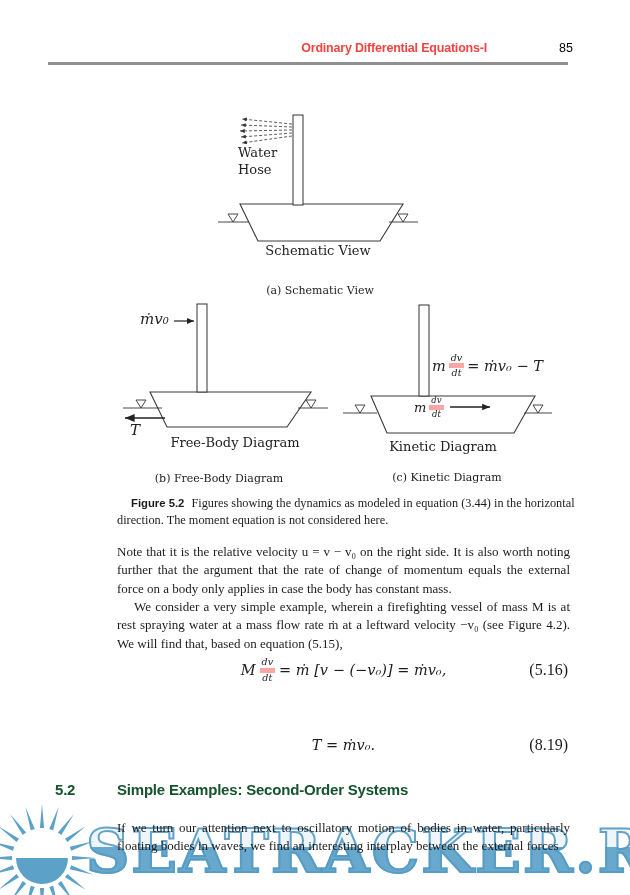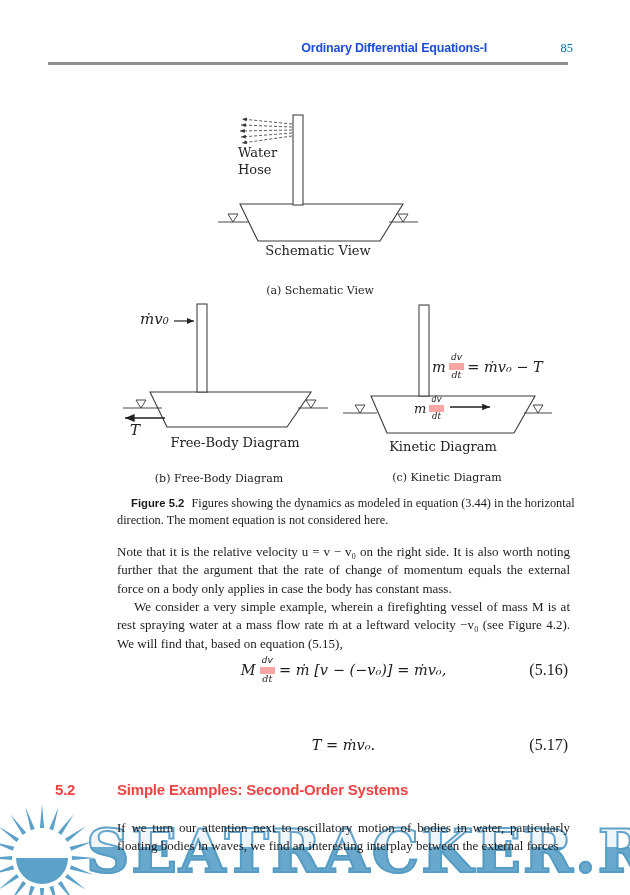--- a/index.html
+++ b/index.html
@@ -5,55 +5,55 @@
   html,body { margin:0; padding:0; background:#e8e8e8; }
   .page {
     position:relative; width:630px; height:895px; margin:0 auto;
     background:#ffffff; overflow:hidden;
     font-family:"Liberation Serif", serif; color:#1c1c1c;
   }
   
   .runhead {
     position:absolute; top:41px; right:143px;
     font-family:"Liberation Sans", sans-serif; font-weight:bold;
-    font-size:12.5px; letter-spacing:-0.2px; color:#1d4ed8; white-space:nowrap;
+    font-size:12.5px; letter-spacing:-0.2px; color:#ef4444; white-space:nowrap;
   }
   .pagenum {
     position:absolute; top:41px; right:57px;
-    font-family:Liberation Serif, serif; font-size:12.5px; color:#0369a1;margin-left:44px;
+    font-family:Liberation Sans, sans-serif; font-size:12.5px; color:#000000;margin-left:44px;
   }
   .rule { position:absolute; top:62px; left:48px; width:520px; height:3px; background:#8f8f8f; }
 
   
   .fig-sub { position:absolute; }
   .fig-sub svg { position:absolute; left:0; top:0; overflow:visible; }
   .fig-sub svg text { font-family:"DejaVu Serif", serif; fill:#222; }
   .kin-eq {
     position:absolute; display:flex; align-items:center; gap:3px;
     font-family:"DejaVu Serif", serif; font-style:italic; white-space:nowrap; color:#222;
   }
   .frac { display:inline-block; text-align:center; font-size:0.66em; line-height:1.08; font-style:italic; vertical-align:middle; }
-  .frac .num { display:block; border-bottom:7px solid #fca5a5; padding:0 2px;font-family:Liberation Mono, monospace; }
+  .frac .num { display:block; border-bottom:5px solid #fca5a5; padding:0 2px; }
   .frac .den { display:block; }
 
   
   .figcap { position:absolute; left:117px; top:495px; width:458px; font-size:12.3px; line-height:16.5px; text-align:left; }
   .figcap .caplabel { font-family:"Liberation Sans", sans-serif; font-weight:bold; font-size:11.3px; margin-right:7px;margin-left:14px; }
 
   
   .para { position:absolute; left:117px; width:453px; font-size:13px; line-height:18.4px; text-align:justify; }
   .indent { text-indent:17px; }
 
   .eqrow { position:absolute; left:117px; width:453px; text-align:center; font-size:14.5px; }
   .eqrow .eq-inner { display:inline-flex; align-items:center; gap:4px; font-style:italic; font-family:"DejaVu Serif", serif; }
   .eqrow .eqlabel { position:absolute; right:2px; top:50%; transform:translateY(-50%); font-style:normal; font-size:16px; }
 
   .secnum, .sectitle {
     position:absolute; top:781px; font-family:"Liberation Sans", sans-serif;
-    font-weight:bold; font-size:15px; color:#ef4444; letter-spacing:-0.2px;
+    font-weight:bold; font-size:15px; color:#14532d; letter-spacing:-0.2px;
   }
   .secnum { left:55px; }
   .sectitle { left:117px; }
 
   
   .wm {
     position:absolute; left:86px; top:816px; z-index:0; white-space:nowrap;
     font-family:"DejaVu Serif", serif; font-weight:bold; font-size:60px; letter-spacing:2px;
     background:linear-gradient(180deg, rgba(92,161,200,0.10) 0%, rgba(92,161,200,0.10) 44%,
                                rgba(92,161,200,0.92) 44%, rgba(92,161,200,0.92) 100%);
@@ -214,21 +214,21 @@
         <span>= ṁ [v − (−v₀)] = ṁv₀,</span>
       </span>
       <span class="eqlabel">(5.16)</span>
     </div>
 
 
     <div class="eqrow" style="top:734px; height:22px; line-height:22px;">
       <span class="eq-inner">
           <span>T = ṁv₀.</span>
         </span>
-      <span class="eqlabel">(5.17)</span>
+      <span class="eqlabel">(8.19)</span>
     </div>
 
     <div class="secnum">5.2</div>
     <div class="sectitle">Simple Examples: Second-Order Systems</div>
 
     <div class="para" style="top:819px;">If we turn our attention next to oscillatory motion of bodies in water, particularly floating bodies in waves, we find an interesting interplay between the external forces</div>
 
   </div>
 </div>
 

